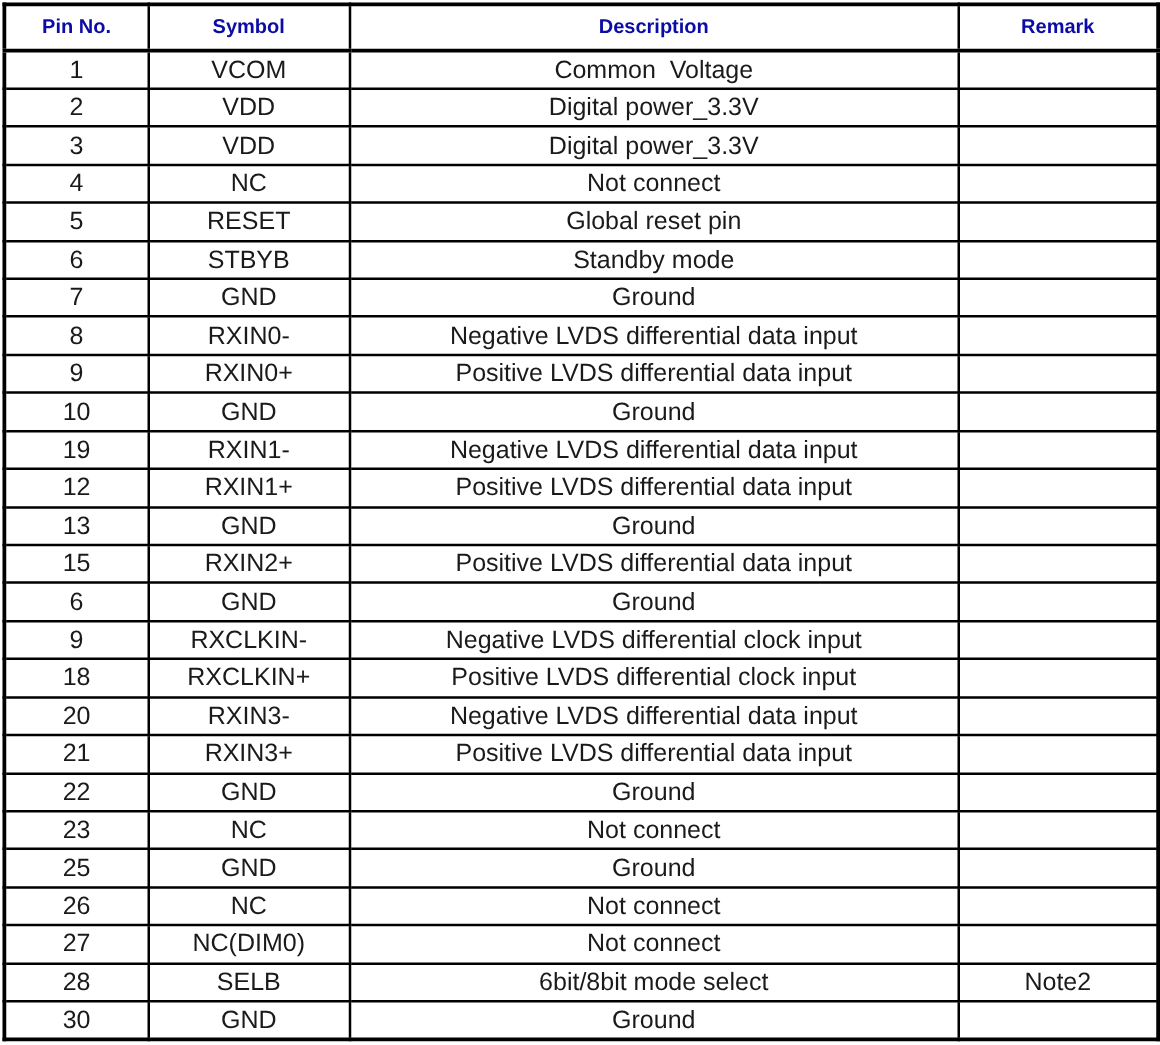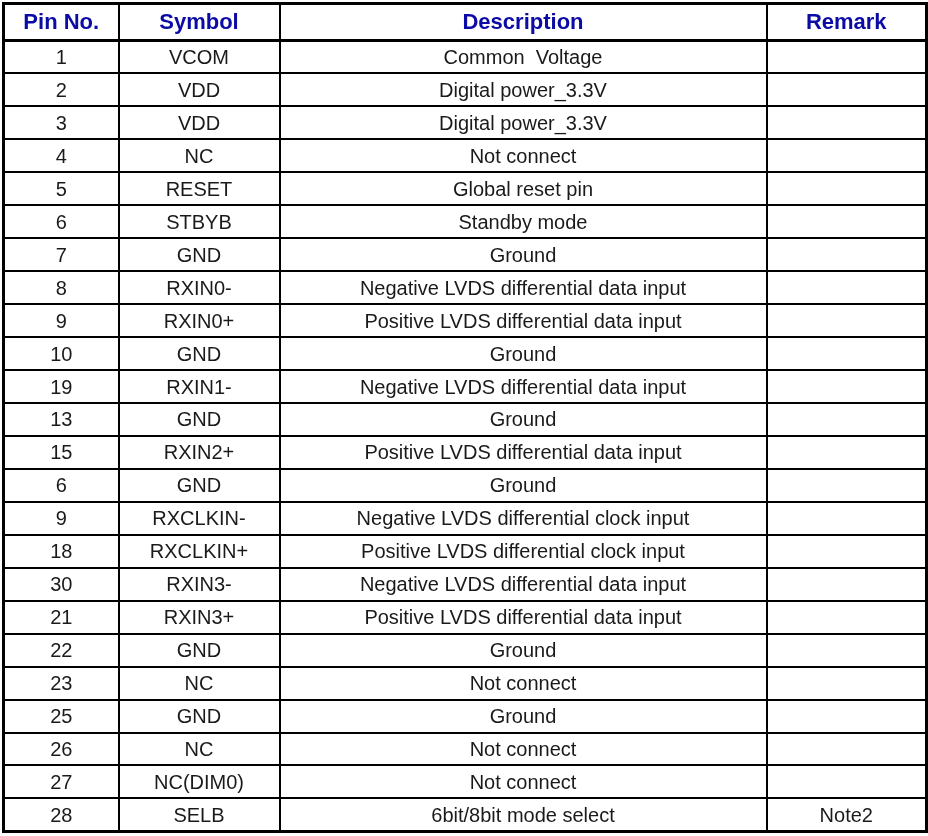--- a/index.html
+++ b/index.html
@@ -36,21 +36,21 @@
   th,td{
     border:2px solid var(--border);
     text-align:center;
     vertical-align:middle;
     padding:0 2px;
     overflow:hidden;
     white-space:pre;
   }
   thead th{
     height:34px;
-    font-size:22px;
+    font-size:16px;
     font-weight:bold;
     color:var(--header-text);
     border-bottom:3px solid var(--border);
   }
   tbody td{
     font-size:20px;
     font-weight:normal;
     color:var(--body-text);
     line-height:1.1;
   }
@@ -137,20 +137,26 @@
           <td>Ground</td>
           <td></td>
         </tr>
         <tr>
           <td>19</td>
           <td>RXIN1-</td>
           <td>Negative LVDS differential data input</td>
           <td></td>
         </tr>
         <tr>
+          <td>12</td>
+          <td>RXIN1+</td>
+          <td>Positive LVDS differential data input</td>
+          <td></td>
+        </tr>
+        <tr>
           <td>13</td>
           <td>GND</td>
           <td>Ground</td>
           <td></td>
         </tr>
         <tr>
           <td>15</td>
           <td>RXIN2+</td>
           <td>Positive LVDS differential data input</td>
           <td></td>
@@ -167,21 +173,21 @@
           <td>Negative LVDS differential clock input</td>
           <td></td>
         </tr>
         <tr>
           <td>18</td>
           <td>RXCLKIN+</td>
           <td>Positive LVDS differential clock input</td>
           <td></td>
         </tr>
         <tr>
-          <td>30</td>
+          <td>20</td>
           <td>RXIN3-</td>
           <td>Negative LVDS differential data input</td>
           <td></td>
         </tr>
         <tr>
           <td>21</td>
           <td>RXIN3+</td>
           <td>Positive LVDS differential data input</td>
           <td></td>
         </tr>
@@ -213,16 +219,22 @@
           <td>27</td>
           <td>NC(DIM0)</td>
           <td>Not connect</td>
           <td></td>
         </tr>
         <tr>
           <td>28</td>
           <td>SELB</td>
           <td>6bit/8bit mode select</td>
           <td>Note2</td>
+        </tr>
+        <tr>
+          <td>30</td>
+          <td>GND</td>
+          <td>Ground</td>
+          <td></td>
         </tr>
       </tbody>
   </table>
 </div>
 
 </body></html>

